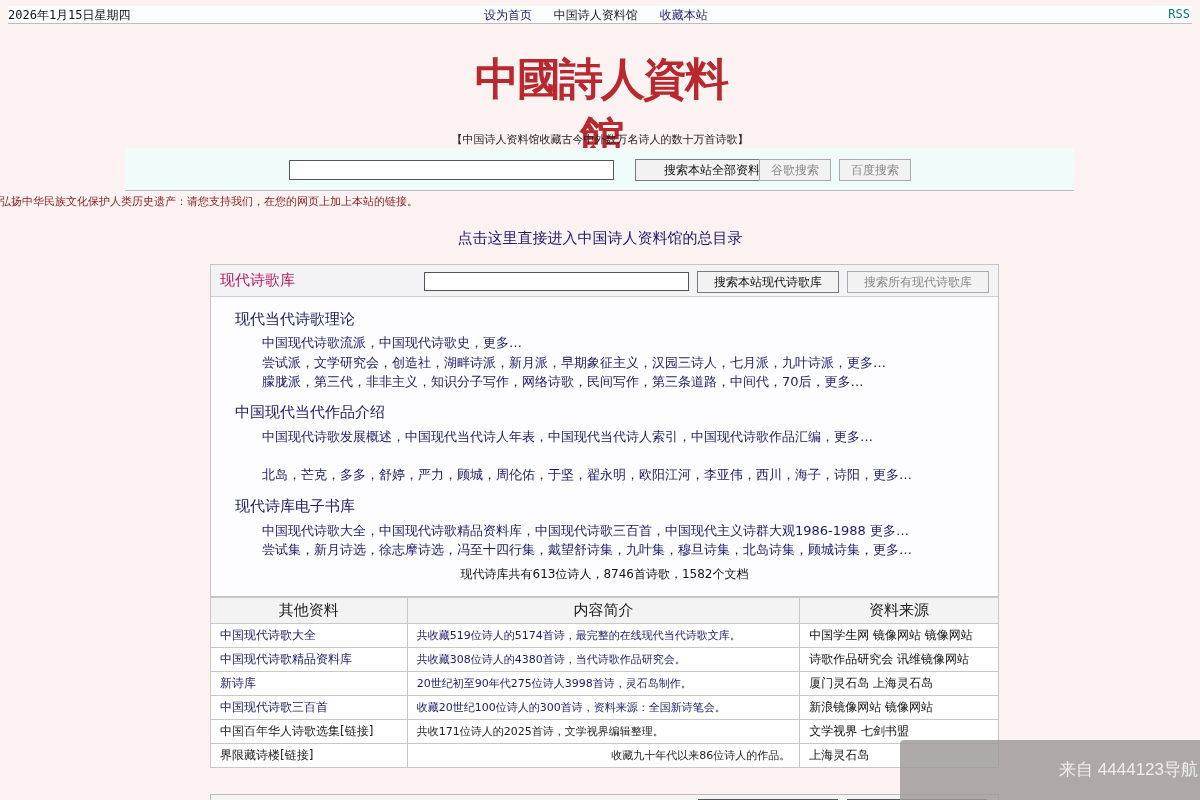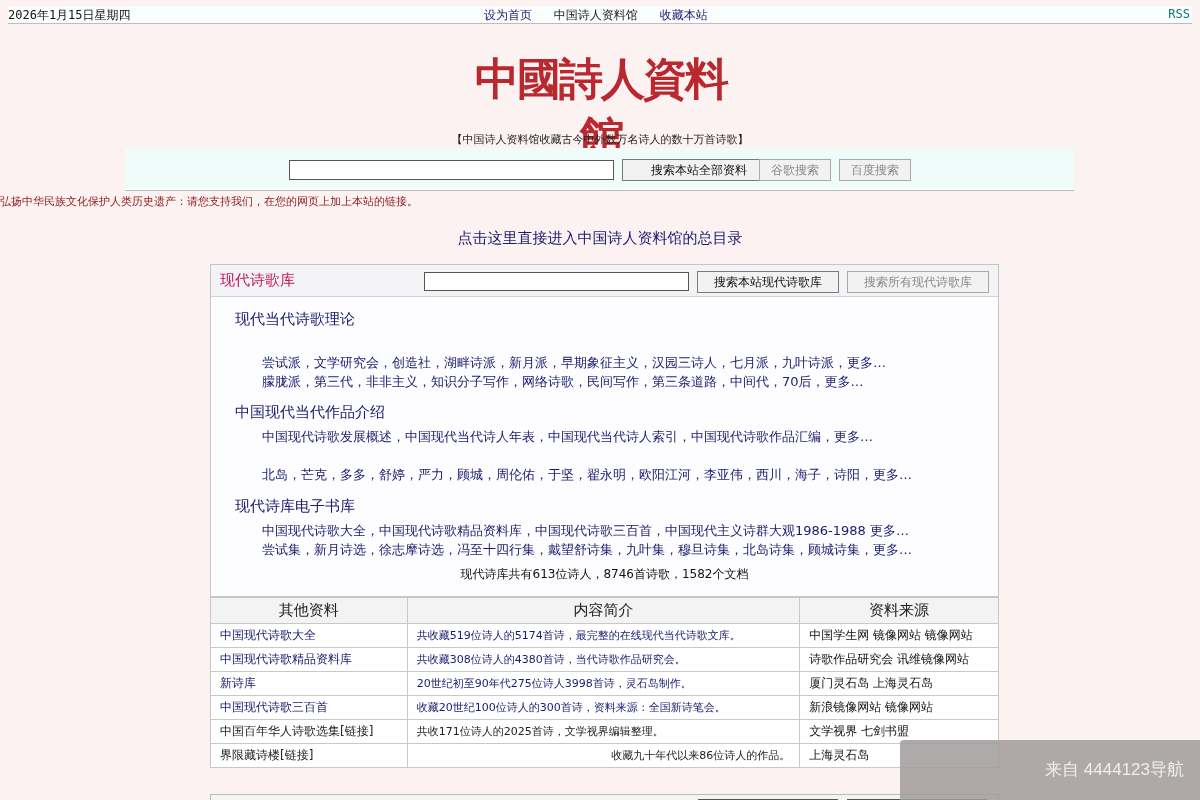--- a/index.html
+++ b/index.html
@@ -115,21 +115,21 @@
     border: 1px solid #bbb; background: #f3f5f3;
   }
   .bottom-box .b1 { position: absolute; left: 487px; top: 4px; width: 140px; height: 6px; background: #555; }
   .bottom-box .b2 { position: absolute; left: 636px; top: 4px; width: 140px; height: 6px; background: #555; }
 
   .watermark {
     position: absolute; left: 900px; top: 740px; width: 300px; height: 60px;
     background: rgba(160,155,155,0.85);
     border-radius: 4px 0 0 0;
     color: #eeeeee; font-size: 17px;
-    text-align: right; padding-right: 16px; line-height: 60px;
+    text-align: right; padding-right: 2px; line-height: 60px;
     font-family: "Liberation Sans", sans-serif;
   }
 </style>
 </head>
 <body>
 
 <div class="topbar">
   <span class="date">2026年1月15日星期四</span>
   <span class="nav">
     <a href="#">设为首页</a>
@@ -138,38 +138,39 @@
   </span>
   <a href="#" class="rss">RSS</a>
 </div>
 
 <div class="logo">中國詩人資料館</div>
 
 <div class="tagline">【中国诗人资料馆收藏古今中外数万名诗人的数十万首诗歌】</div>
 
 <div class="searchband">
   <input type="text" value="" style="">
-  <button class="btn" style="left:497px; top:11px; width:154px;">搜索本站全部资料</button>
+  <button class="btn" style="left:510px; top:11px; width:154px;">搜索本站全部资料</button>
   <button class="btn grey" style="left:634px; top:11px; width:72px;">谷歌搜索</button>
   <button class="btn grey" style="left:714px; top:11px; width:72px;">百度搜索</button>
 </div>
 
 <div class="promo">弘扬中华民族文化保护人类历史遗产：请您支持我们，在您的网页上加上本站的链接。</div>
 
 <a href="#" class="catalog-link">点击这里直接进入中国诗人资料馆的总目录</a>
 
 <div class="section">
   <div class="section-head">
     <span class="title">现代诗歌库</span>
     <input type="text" value="" style="">
     <button class="btn" style="left:486px; top:6px; width:142px;">搜索本站现代诗歌库</button>
     <button class="btn grey" style="left:636px; top:6px; width:142px;">搜索所有现代诗歌库</button>
   </div>
 
   <div class="group-title" style="top:45px;">现代当代诗歌理论</div>
+  <div class="line" style="top:69px;">中国现代诗歌流派，中国现代诗歌史，更多…</div>
   <div class="line" style="top:89px;">尝试派，文学研究会，创造社，湖畔诗派，新月派，早期象征主义，汉园三诗人，七月派，九叶诗派，更多…</div>
   <div class="line" style="top:108px;">朦胧派，第三代，非非主义，知识分子写作，网络诗歌，民间写作，第三条道路，中间代，70后，更多…</div>
 
   <div class="group-title" style="top:138px;">中国现代当代作品介绍</div>
   <div class="line" style="top:163px;">中国现代诗歌发展概述，中国现代当代诗人年表，中国现代当代诗人索引，中国现代诗歌作品汇编，更多…</div>
   <div class="line" style="top:201px;">北岛，芒克，多多，舒婷，严力，顾城，周伦佑，于坚，翟永明，欧阳江河，李亚伟，西川，海子，诗阳，更多…</div>
 
   <div class="group-title" style="top:232px;">现代诗库电子书库</div>
   <div class="line" style="top:257px;">中国现代诗歌大全，中国现代诗歌精品资料库，中国现代诗歌三百首，中国现代主义诗群大观1986-1988 更多…</div>
   <div class="line" style="top:276px;">尝试集，新月诗选，徐志摩诗选，冯至十四行集，戴望舒诗集，九叶集，穆旦诗集，北岛诗集，顾城诗集，更多…</div>

